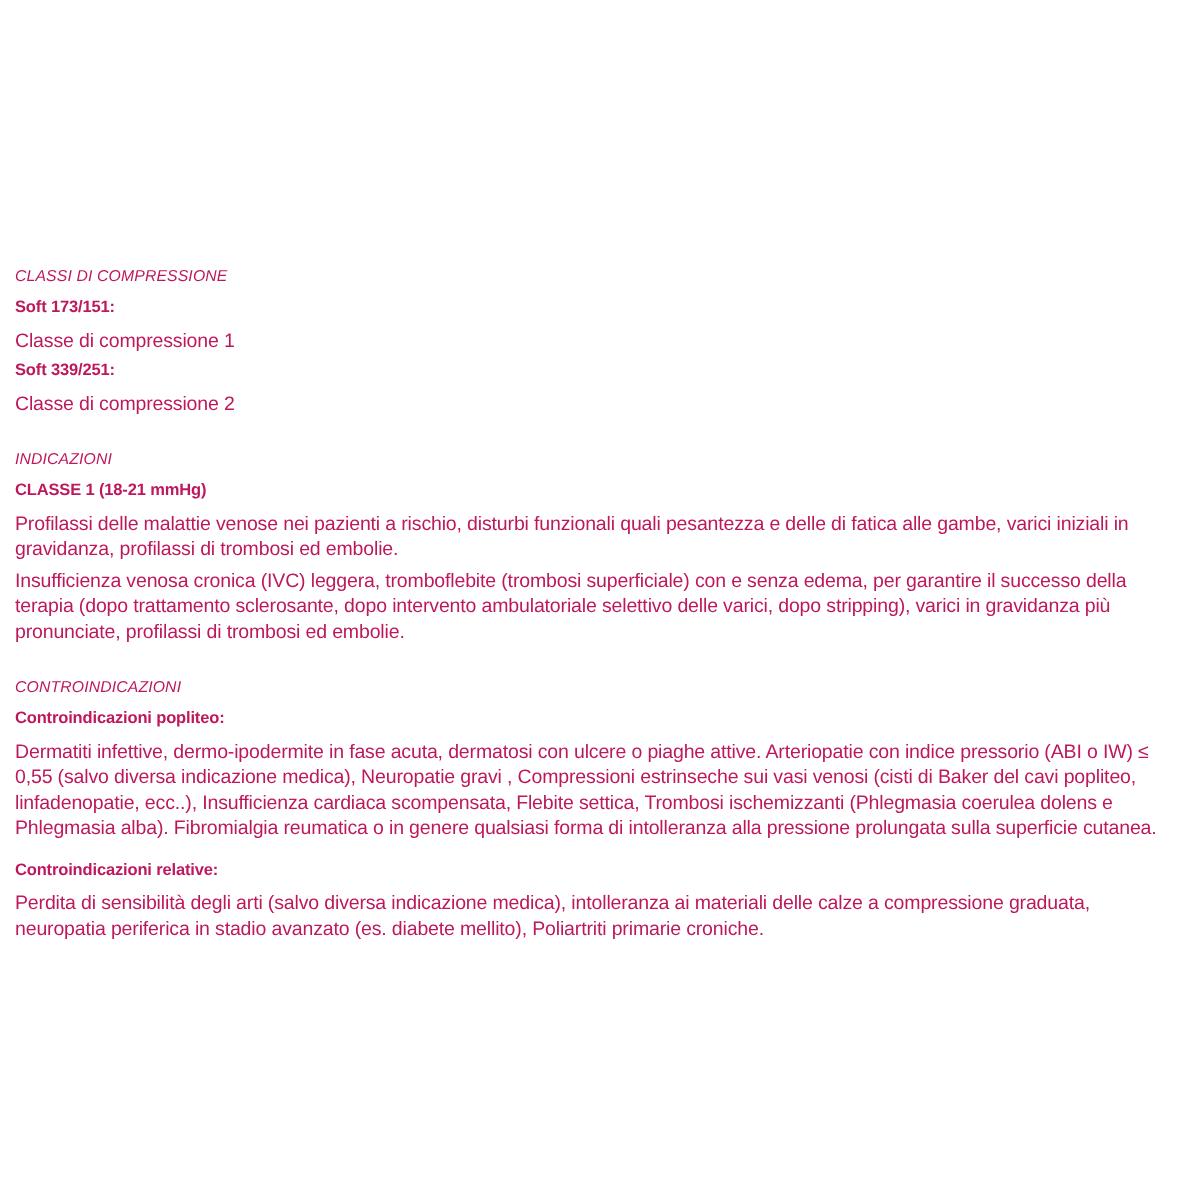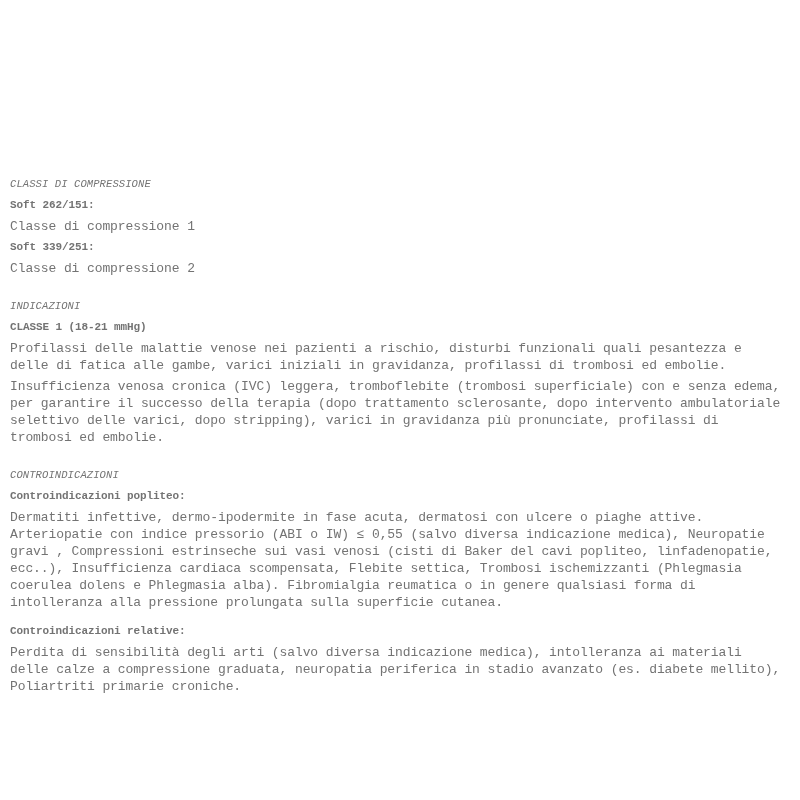--- a/index.html
+++ b/index.html
@@ -4,22 +4,22 @@
 <style>
   html, body { margin: 0; padding: 0; background: #ffffff; }
   .page {
     position: relative;
     width: 800px;
     height: 704px;
     box-sizing: border-box;
     padding: 177px 14px 0 10px;
     overflow: hidden;
     background: #ffffff;
-    color: #737373;
-    font-family: Liberation Mono, monospace;
+    color: #be185d;
+    font-family: Liberation Sans, sans-serif;
   }
   .sec-heading {
     font-style: italic;
     font-weight: 400;
     font-size: 10.5px;
     line-height: 15px;
     margin: 22px 0 5px 0;
     letter-spacing: 0.1px;
   }
   section:first-of-type .sec-heading { margin-top: 0; }
@@ -33,21 +33,21 @@
   p.b { font-weight: 700; font-size: 11px; }
   p.gap { margin-top: 12px; }
 </style>
 </head>
 <body>
 
 <main class="page">
 
   <section>
     <h3 class="sec-heading">CLASSI DI COMPRESSIONE</h3>
-    <p class="b">Soft 262/151:</p>
+    <p class="b">Soft 173/151:</p>
     <p>Classe di compressione 1</p>
     <p class="b">Soft 339/251:</p>
     <p>Classe di compressione 2</p>
   </section>
 
   <section>
     <h3 class="sec-heading">INDICAZIONI</h3>
     <p class="b">CLASSE 1 (18-21 mmHg)</p>
     <p>Profilassi delle malattie venose nei pazienti a rischio, disturbi funzionali quali pesantezza e delle di fatica alle gambe, varici iniziali in gravidanza, profilassi di trombosi ed embolie.</p>
     <p>Insufficienza venosa cronica (IVC) leggera, tromboflebite (trombosi superficiale) con e senza edema, per garantire il successo della terapia (dopo trattamento sclerosante, dopo intervento ambulatoriale selettivo delle varici, dopo stripping), varici in gravidanza più pronunciate, profilassi di trombosi ed embolie.</p>

